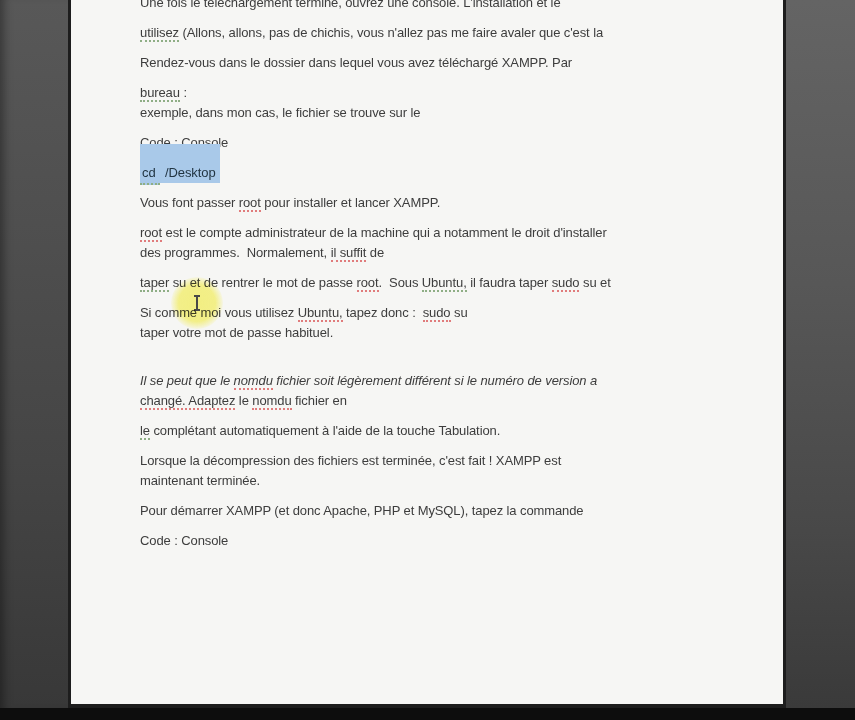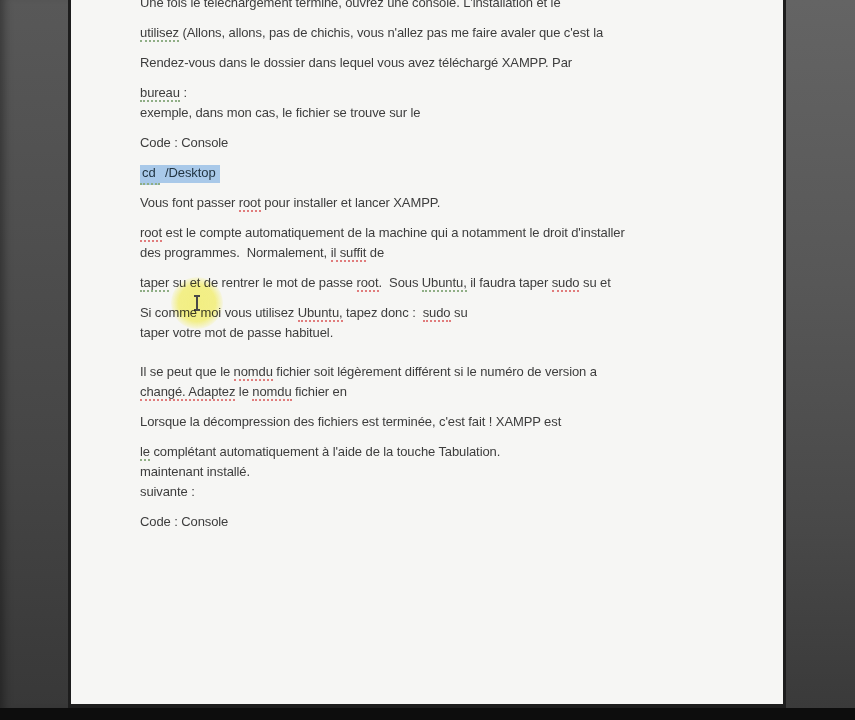--- a/index.html
+++ b/index.html
@@ -33,24 +33,24 @@
     border-bottom:4px solid var(--page-border);
     overflow:hidden;
   }
   .content{
     position:absolute;left:69px;top:0;width:552px;
     font-size:13px;line-height:20px;letter-spacing:-0.1px;color:var(--text);
   }
   .line{height:20px;white-space:pre;}
   .line.cut{margin-top:-7px;}
   .line.g-para{margin-top:10px;}
-  .line.g-big{margin-top:19px;}
+  .line.g-big{margin-top:28px;font-style:italic;}
   .u-red{border-bottom:2px dotted var(--u-red);text-align:right;}
   .u-green{border-bottom:2px dotted var(--u-green);}
-  .hl{background:var(--sel-bg);color:var(--sel-text);padding:0 4px 3px 2px;}
+  .hl{background:var(--sel-bg);color:var(--sel-text);padding:21px 4px 3px 2px;}
   .cursor-halo{
     position:absolute;left:100px;top:277px;width:52px;height:52px;border-radius:50%;
     background:radial-gradient(circle,
       rgba(251,247,130,.95) 0%, rgba(251,247,130,.9) 50%, rgba(251,247,130,0) 74%);
     mix-blend-mode:multiply;pointer-events:none;
   }
   .ibeam{position:absolute;left:25px;top:18px;width:2px;height:16px;background:#4a4a4a;}
   .ibeam::before,.ibeam::after{
     content:"";position:absolute;left:-2px;width:6px;height:2px;background:#4a4a4a;
   }
@@ -67,31 +67,31 @@
   <div class="page">
     <div class="content">
         <div class="line cut"><span>Une fois le téléchargement terminé, ouvrez une console. L'installation et le</span></div>
         <div class="line g-para"><span class="u-green">utilisez</span><span> (Allons, allons, pas de chichis, vous n'allez pas me faire avaler que c'est la</span></div>
         <div class="line g-para"><span>Rendez-vous dans le dossier dans lequel vous avez téléchargé XAMPP. Par</span></div>
         <div class="line g-para"><span class="u-green">bureau</span><span> :</span></div>
         <div class="line"><span>exemple, dans mon cas, le fichier se trouve sur le</span></div>
         <div class="line g-para"><span>Code : Console</span></div>
         <div class="line g-para"><span class="u-green hl">cd</span><span class="hl"> /Desktop</span></div>
         <div class="line g-para"><span>Vous font passer </span><span class="u-red">root</span><span> pour installer et lancer XAMPP.</span></div>
-        <div class="line g-para"><span class="u-red">root</span><span> est le compte automatiquement de la machine qui a notamment le droit d'installer</span></div>
+        <div class="line g-para"><span class="u-red">root</span><span> est le compte administrateur de la machine qui a notamment le droit d'installer</span></div>
         <div class="line"><span>des programmes.  Normalement, </span><span class="u-red">il suffit</span><span> de</span></div>
         <div class="line g-para"><span class="u-green">taper</span><span> su et de rentrer le mot de passe </span><span class="u-red">root</span><span>.  Sous </span><span class="u-green">Ubuntu,</span><span> il faudra taper </span><span class="u-red">sudo</span><span> su et</span></div>
         <div class="line g-para"><span>Si comme moi vous utilisez </span><span class="u-red">Ubuntu,</span><span> tapez donc :  </span><span class="u-red">sudo</span><span> su</span></div>
         <div class="line"><span>taper votre mot de passe habituel.</span></div>
         <div class="line g-big"><span>Il se peut que le </span><span class="u-red">nomdu</span><span> fichier soit légèrement différent si le numéro de version a</span></div>
         <div class="line"><span class="u-red">changé. Adaptez</span><span> le </span><span class="u-red">nomdu</span><span> fichier en</span></div>
+        <div class="line g-para"><span class="u-green">le</span><span> complétant automatiquement à l'aide de la touche Tabulation.</span></div>
         <div class="line g-para"><span>Lorsque la décompression des fichiers est terminée, c'est fait ! XAMPP est</span></div>
-        <div class="line g-para"><span class="u-green">le</span><span> complétant automatiquement à l'aide de la touche Tabulation.</span></div>
-        <div class="line"><span>maintenant installé.</span></div>
-        <div class="line"><span>suivante :</span></div>
+        <div class="line"><span>maintenant terminée.</span></div>
+        <div class="line g-para"><span>Pour démarrer XAMPP (et donc Apache, PHP et MySQL), tapez la commande</span></div>
         <div class="line g-para"><span>Code : Console</span></div>
       </div>
     <div class="cursor-halo">
       <div class="ibeam"></div>
     </div>
   </div>
 
   <div class="bottom-bar"></div>
 </div>
 

